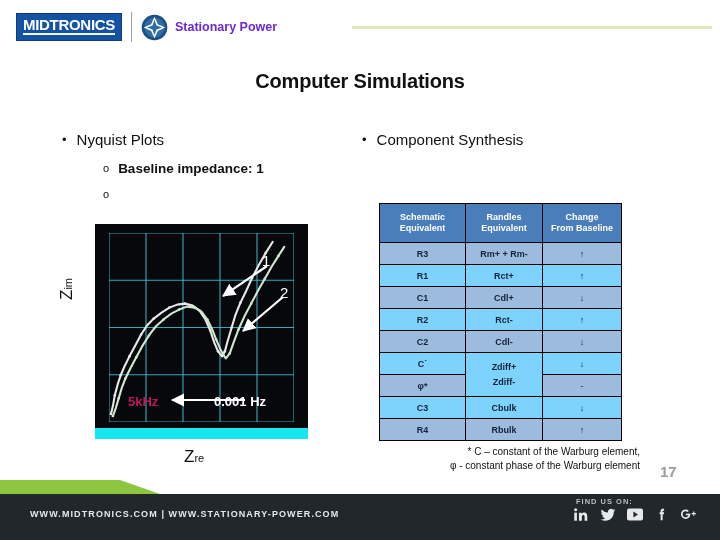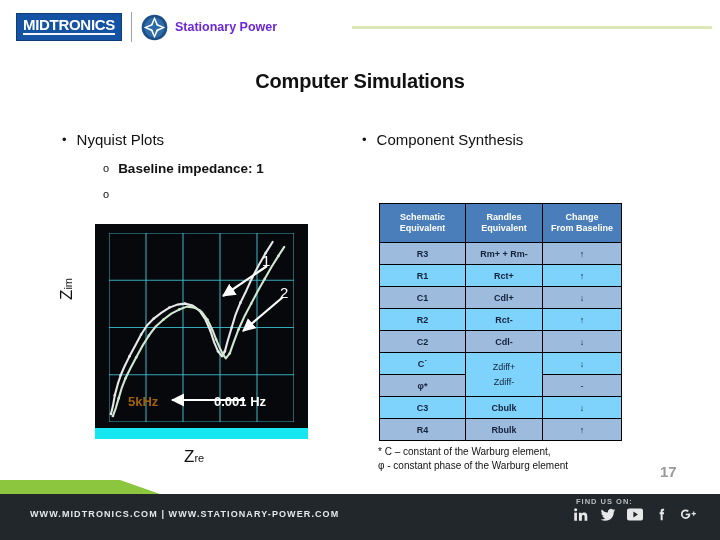--- a/index.html
+++ b/index.html
@@ -62,21 +62,21 @@
   .plot-inner{position:absolute;left:14px;top:9px;width:185px;height:189px;}
   .plot-bottom-band{position:absolute;left:0;bottom:0;width:213px;height:11px;background:#15e6f0;}
   .zim-label{
     position:absolute;left:57px;top:300px;
     font-size:17px;color:#111;
     transform:rotate(-90deg);transform-origin:left top;
     white-space:nowrap;
   }
   .zre-label{position:absolute;left:184px;top:447px;font-size:17px;color:#111;}
   .sub{font-size:11px;}
-  .freq-lo{position:absolute;left:128px;top:394px;color:#a16207;font-size:13px;font-weight:bold;}
+  .freq-lo{position:absolute;left:128px;top:394px;color:#be185d;font-size:13px;font-weight:bold;}
   .freq-hi{position:absolute;left:214px;top:394px;color:#ffffff;font-size:13px;font-weight:bold;}
   .lab1{position:absolute;left:262px;top:252px;color:#ffffff;font-size:15px;}
   .lab2{position:absolute;left:280px;top:284px;color:#ffffff;font-size:15px;}
 
   
   .tbl{
     position:absolute;left:379px;top:203px;width:239px;
     border-collapse:collapse;table-layout:fixed;
   }
   .tbl td,.tbl th{
@@ -84,25 +84,25 @@
     text-align:center;vertical-align:middle;
     font-size:9px;padding:0;height:21px;
     font-family:"Liberation Sans", sans-serif;
   }
   .tbl th{background:#4a7ebb;color:#ffffff;font-weight:bold;height:38px;line-height:11px;}
   .r-dark td{background:#9dbbdd;color:#14213a;}
   .r-light td{background:#7dd3fc;color:#14213a;}
   .c-name{width:85px;font-weight:bold;}
   .c-eq{width:76px;text-align:left;padding-left:8px;font-weight:bold;}
   .c-ch{width:78px;font-size:12px;}
-  .merge-eq{background:#cfdff0;color:#14213a;text-align:left;padding-left:8px;font-weight:normal;line-height:15px;}
+  .merge-eq{background:#cfdff0;color:#14213a;text-align:left;padding-left:8px;font-weight:bold;line-height:15px;}
 
   .foot-note{
     position:absolute;left:378px;top:445px;width:262px;
-    font-size:10px;color:#111;line-height:14px;text-align:left;
+    font-size:10px;color:#111;line-height:14px;text-align:right;
   }
   .page-num{position:absolute;left:660px;top:463px;font-size:15px;color:#9a9a9a;font-weight:bold;}
 
   
   .green-band{position:absolute;left:0;top:480px;width:720px;height:16px;overflow:hidden;}
   .dark-footer{position:absolute;left:0;top:494px;width:720px;height:46px;background:#21272b;}
   .foot-links{
     position:absolute;left:30px;top:509px;color:#e6e8ea;
     font-size:9px;font-weight:bold;letter-spacing:1.1px;
   }

